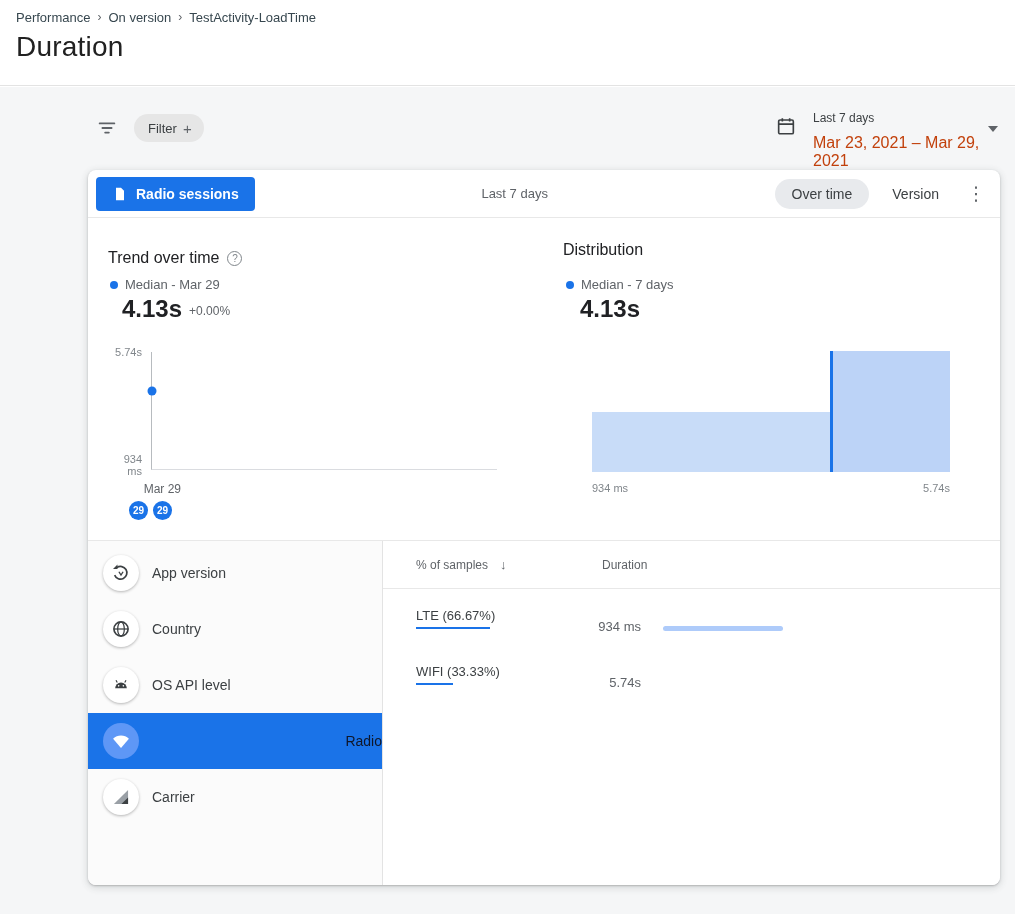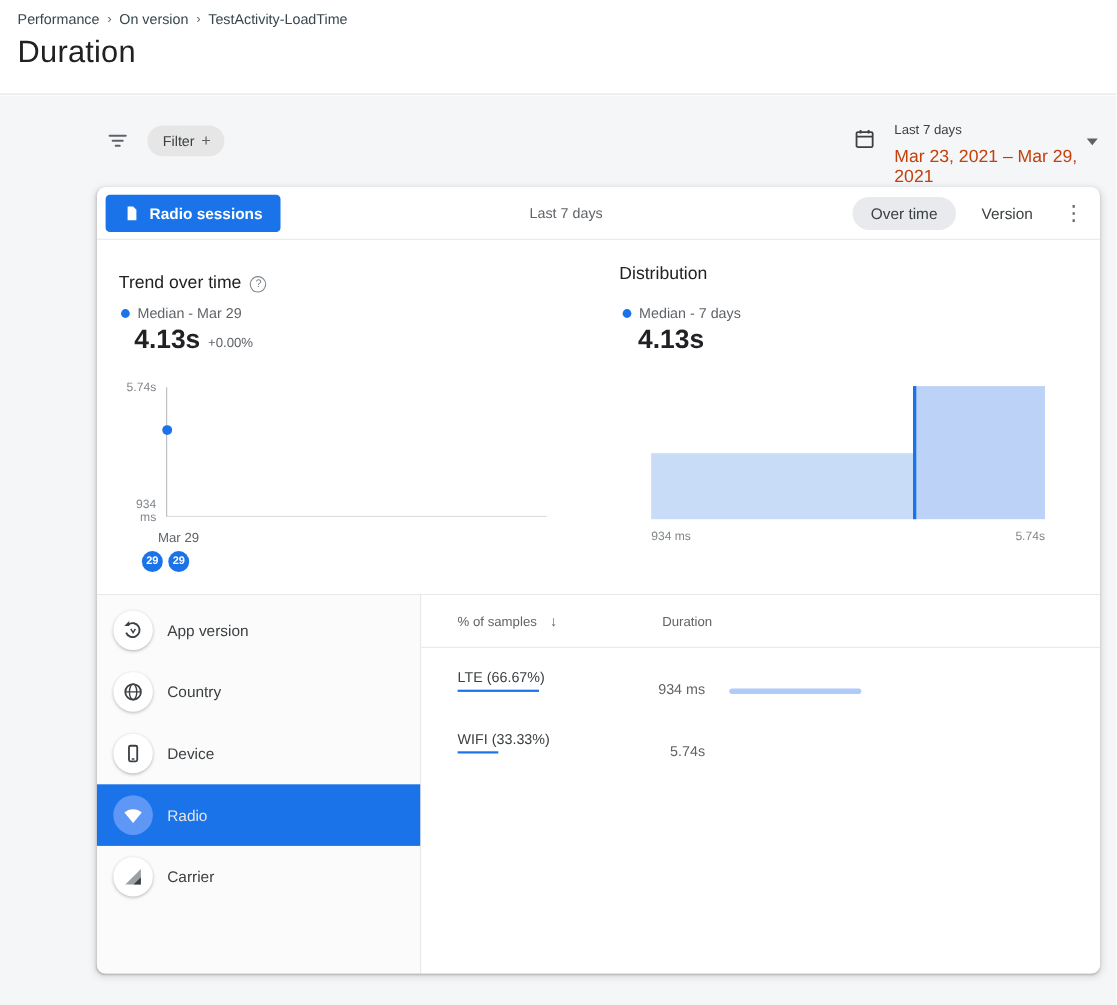--- a/index.html
+++ b/index.html
@@ -61,21 +61,21 @@
   .median-line { position:absolute; top:0; height:100%; width:3px; background:#1a73e8; }
   .dist-axis { position:absolute; left:504px; top:312px; width:358px; display:flex; justify-content:space-between;
     font-size:11px; color:#80868b; }
   
   .breakdown { position:absolute; left:0; right:0; top:370px; bottom:0; border-top:1px solid #e8e8e8; display:flex; }
   .sidebar { width:295px; background:#fbfbfb; border-right:1px solid #e3e3e3; padding-top:4px; }
   .sb-item { display:flex; align-items:center; height:56px; padding-left:15px; font-size:14px; color:#3c4043; cursor:pointer; }
   .sb-icon { width:36px; height:36px; border-radius:50%; background:#fff; box-shadow:0 1px 3px rgba(0,0,0,.28);
     display:flex; align-items:center; justify-content:center; flex:none; }
   .sb-label { margin-left:13px; }
-  .sb-item.selected { background:#1a73e8; color:#e5e5e5; }
+  .sb-item.selected { background:#1a73e8; color:#0f172a;justify-content:space-between; }
   .sb-item.selected .sb-icon { background:#5e97f6; box-shadow:none; }
   .ic-stroke { stroke:#3c4043; fill:none; }
   .ic-fill { fill:#3c4043; }
   .ic-fill-light { fill:#9aa0a6; }
   .selected .ic-fill { fill:#fff; }
   .table { flex:1; background:#fff; position:relative; }
   .t-header { height:48px; display:flex; align-items:center; border-bottom:1px solid #e8e8e8; padding-left:33px;
     font-size:12px; color:#5f6368; }
   .t-col1 { width:186px; display:flex; align-items:center; gap:12px; cursor:pointer; }
   .sort-arrow { font-size:13px; color:#5f6368; }
@@ -199,30 +199,32 @@
           <span class="sb-icon">
             <svg width="20" height="20" viewBox="0 0 24 24">
               <circle class="ic-stroke" cx="12" cy="12" r="8.5" stroke-width="2"></circle>
               <ellipse class="ic-stroke" cx="12" cy="12" rx="4" ry="8.5" stroke-width="1.5"></ellipse>
               <path class="ic-stroke" stroke-width="1.5" d="M3.5 12h17"></path>
             </svg>
           </span>
           <span class="sb-label">Country</span>
         </div>
 
-
-        <div class="sb-item">
-          <span class="sb-icon">
-            <svg width="20" height="20" viewBox="0 0 24 24">
-              <rect class="ic-stroke" x="7.5" y="3.5" width="9" height="17" rx="1.6" stroke-width="2"></rect>
-              <path class="ic-stroke" stroke-width="1.5" d="M10.5 18h3"></path>
-            </svg>
-          </span>
-          <span class="sb-label">Device</span>
-        </div>
+        <div class="sb-item">
+          <span class="sb-icon">
+            <svg width="20" height="20" viewBox="0 0 24 24">
+              <path class="ic-fill" d="M5 16a7 7 0 0 1 14 0z"></path>
+              <circle cx="9.2" cy="13" r="0.95" fill="#ffffff"></circle>
+              <circle cx="14.8" cy="13" r="0.95" fill="#ffffff"></circle>
+              <path class="ic-stroke" stroke-width="1.4" d="M7.5 9L6 6.4M16.5 9L18 6.4"></path>
+            </svg>
+          </span>
+          <span class="sb-label">OS API level</span>
+        </div>
+
 
         <div class="sb-item selected">
           <span class="sb-icon">
             <svg width="20" height="20" viewBox="0 0 24 24">
               <path class="ic-fill" d="M12 20.5L2.5 9.2C5.2 6.8 8.4 5.5 12 5.5s6.8 1.3 9.5 3.7z"></path>
             </svg>
           </span>
           <span class="sb-label">Radio</span>
         </div>
 

